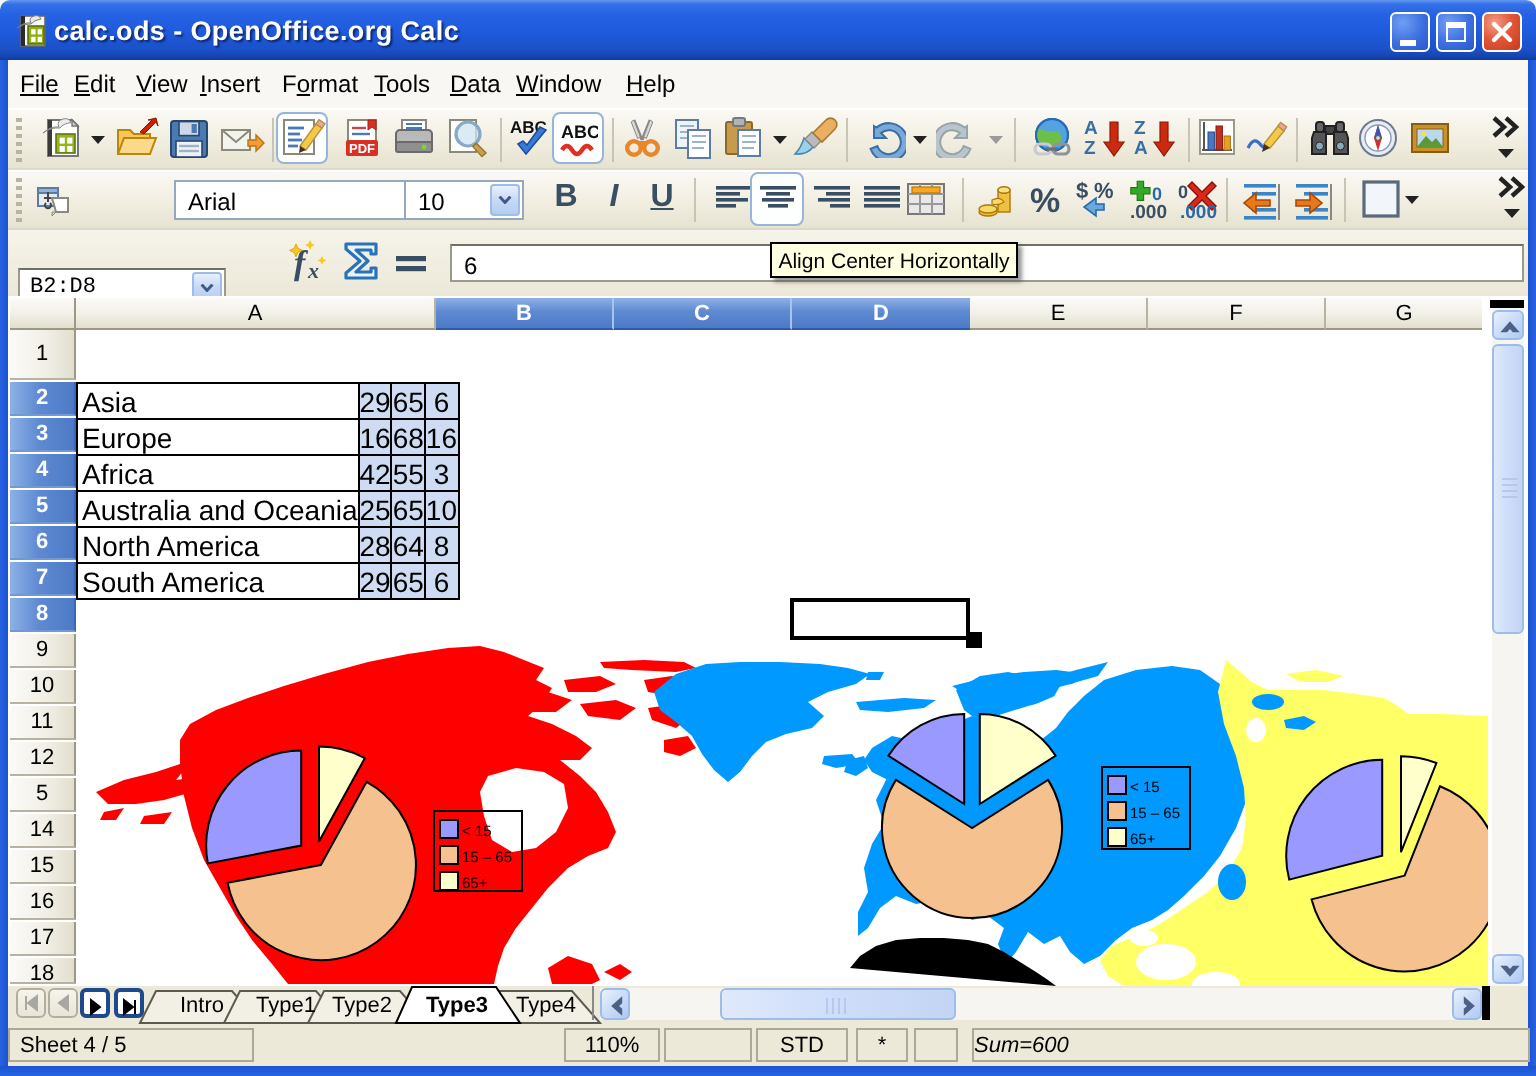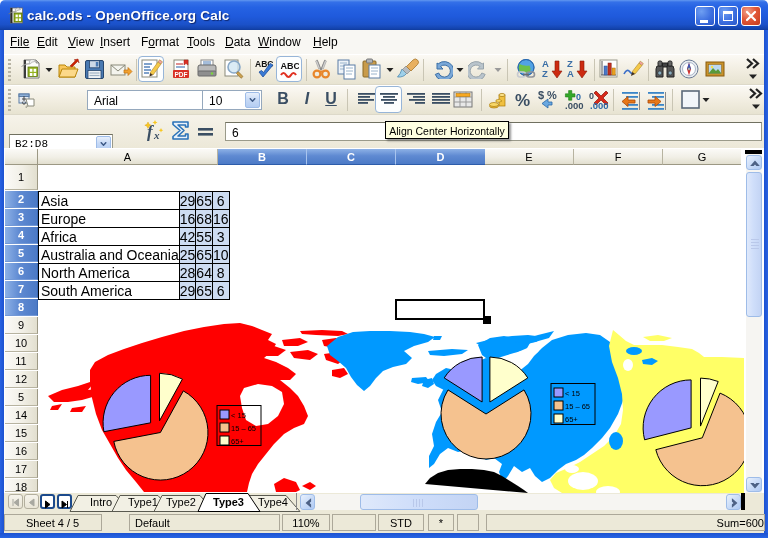--- a/index.html
+++ b/index.html
@@ -679,23 +679,22 @@
       <div class="abs" style="left:58px; top:4px; width:1px; height:8px; background:#b9c8ea;"></div>
       <div class="abs" style="left:61px; top:4px; width:1px; height:8px; background:#b9c8ea;"></div>
     </div>
     <div class="sbtn abs" style="left:426px; top:0px; width:15px; height:16px;"><svg width="15" height="16" viewBox="0 0 15 16">
           <path d="M5.5 4.5 L9.5 8 L5.5 11.5 L5.5 9.7 L7.4 8 L5.5 6.3 Z" fill="#4d6185" stroke="#4d6185" stroke-width="1.2"></path>
         </svg></div>
   </div>
   <div class="abs" style="left:737px; top:0px; width:4px; height:17px; background:#000;"></div>
 </div>
 <div id="statusbar" class="abs">
-  <div class="panel" style="left:0px; width:98px; padding-left:21px;">Sheet 4 / 5</div>
-  <div class="panel" style="left:125px; width:151px; padding-left:5px;">Default</div>
+  <div class="panel" style="left:0px; width:123px; padding-left:5px;">Sheet 4 / 5</div>
   <div class="panel" style="left:278px; width:48px; text-align:center;">110%</div>
   <div class="panel" style="left:328px; width:44px;"></div>
   <div class="panel" style="left:374px; width:46px; text-align:center;">STD</div>
   <div class="panel" style="left:424px; width:26px; text-align:center;">*</div>
   <div class="panel" style="left:453px; width:22px;"></div>
-  <div class="panel" style="left:482px; width:279px; text-align:right;">Sum=600</div>
+  <div class="panel" style="left:482px; width:279px; text-align:left;font-style:italic;">Sum=600</div>
 </div>
 
 <div id="tooltip" class="abs">Align Center Horizontally</div>
 
 </body></html>

